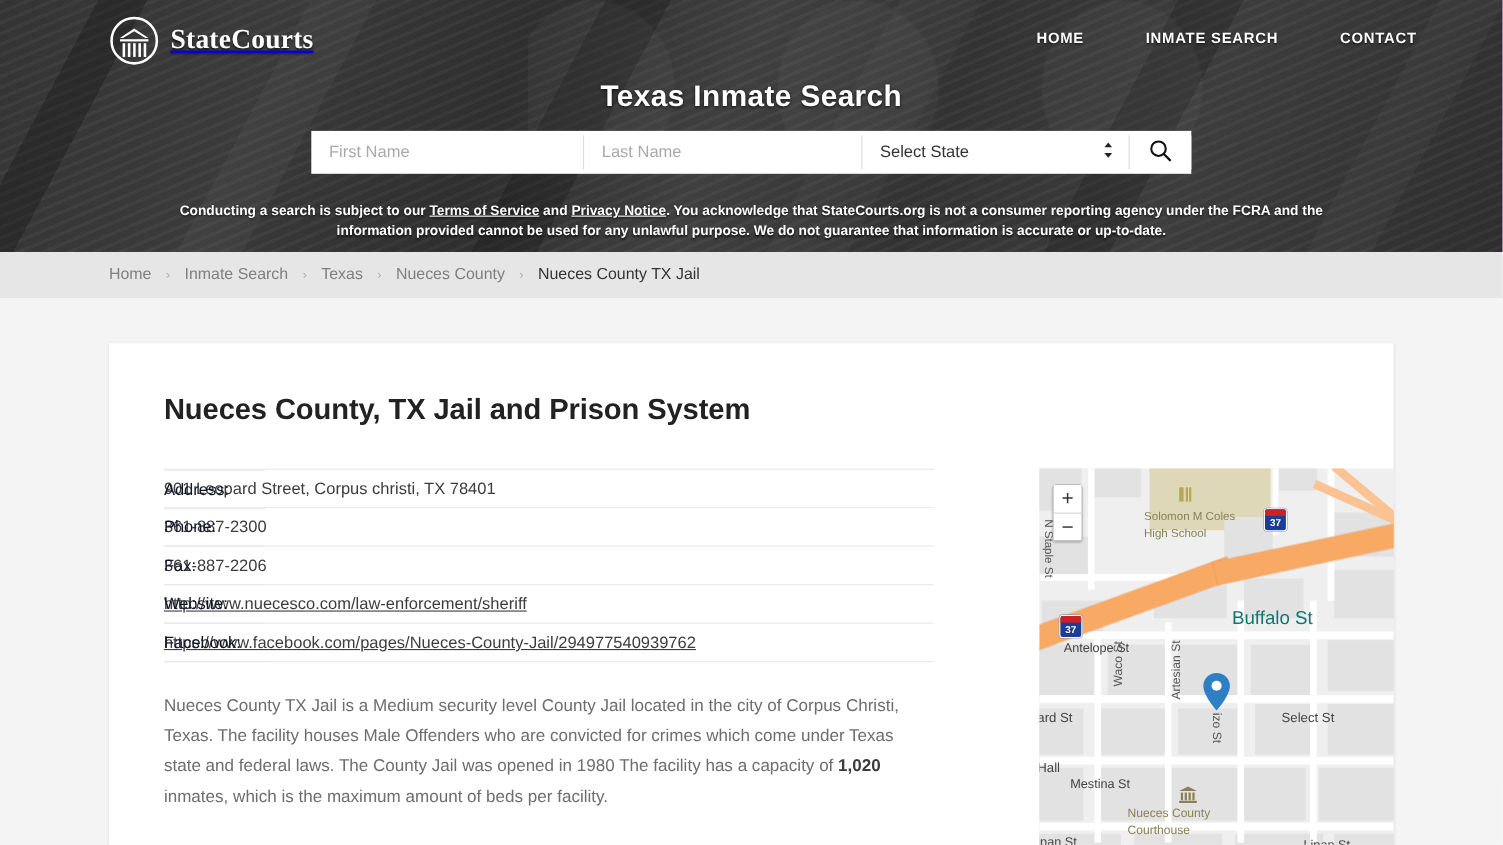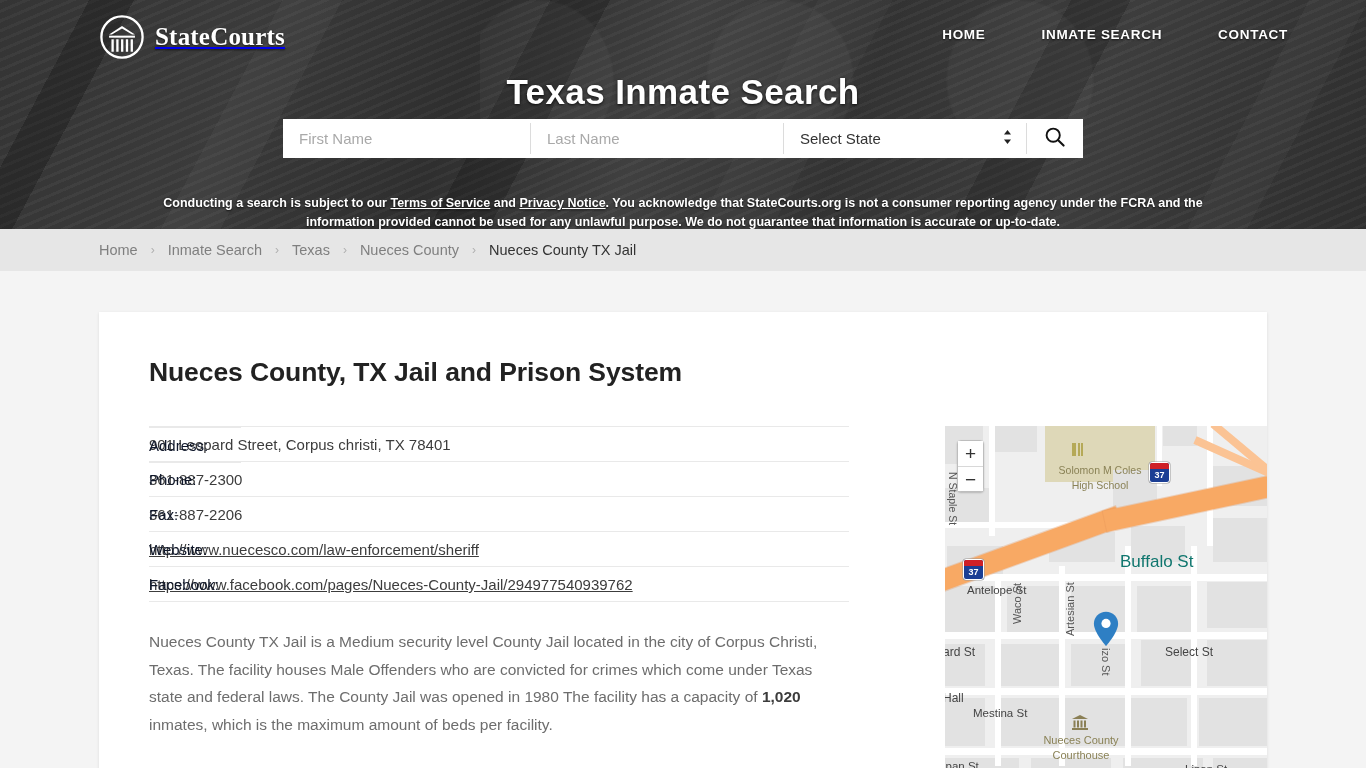--- a/index.html
+++ b/index.html
@@ -72,21 +72,21 @@
   .top-nav a {
     color: #fff; font-size: 13.5px; font-weight: 700;
     letter-spacing: .7px; text-decoration: none;
     text-shadow: 0 1px 2px rgba(0,0,0,.75);
   }
 
   
   .hero-title {
     position: absolute; top: 72px; left: 0; width: 100%;
     text-align: center; color: #fff;
-    font-size: 35px; font-weight: 700; letter-spacing: .4px;
+    font-size: 27px; font-weight: 700; letter-spacing: .4px;
     text-shadow: 0 1px 3px rgba(0,0,0,.8);
   }
 
   
   .search-bar {
     position: absolute; top: 119px; left: 283px;
     width: 800px; height: 39px;
     background: #fff; display: flex; align-items: stretch;
   }
   .search-bar input[type=text]{
@@ -117,21 +117,21 @@
     margin: 4px 0; display: flex; align-items: center; justify-content: center;
     cursor: pointer;
   }
 
   
   .disclaimer{
     position: absolute; top: 178px; left: 0; width: 100%;
     text-align: center; color: #fff; font-size: 12.5px; line-height: 19px;
     font-weight: 700; text-shadow: 0 1px 2px rgba(0,0,0,.8);
   }
-  .disclaimer-inner{ width: 1110px; margin: 16px auto; }
+  .disclaimer-inner{ width: 1110px; margin: 4px auto; }
   .disclaimer a{ color: #fff; text-decoration: underline; }
 
   
   .crumb-bar{
     width: 1366px; height: 42px; background: #e6e6e6;
     display: flex; align-items: center;
   }
   .crumbs{ margin-left: 99px; display: flex; align-items: center; }
   .crumbs a{
     color: #7f7f7f; font-size: 14.5px; text-decoration: none;
@@ -187,21 +187,21 @@
   .park{ position:absolute; background:#ded8b8; }
   .hwy{
     position:absolute; background:#f8a964; height:21px;
     box-shadow: 0 0 0 1px rgba(230,150,90,.35);
   }
   .hwy-ramp{ position:absolute; background:#fbc394; height:8px; }
   .lbl{
     position:absolute; font-size:10.5px; color:#555; white-space:nowrap;
     font-family:"Liberation Sans", sans-serif;
   }
-  .lbl.park-lbl{ color:#8a8256; text-align:center; }
+  .lbl.park-lbl{ color:#8a8256; text-align:left; }
   .lbl.vert{ transform-origin: left top; }
   .shield{
     position:absolute; width:21px; height:21px; border-radius:3px;
     background:#1b3e94; border:1.5px solid #fff;
     box-shadow:0 0 0 .5px #999;
     overflow:hidden;
   }
   .shield .red{ height:6px; background:#cf2027; }
   .shield .num{
     color:#fff; font-size:9px; font-weight:700; text-align:center;

